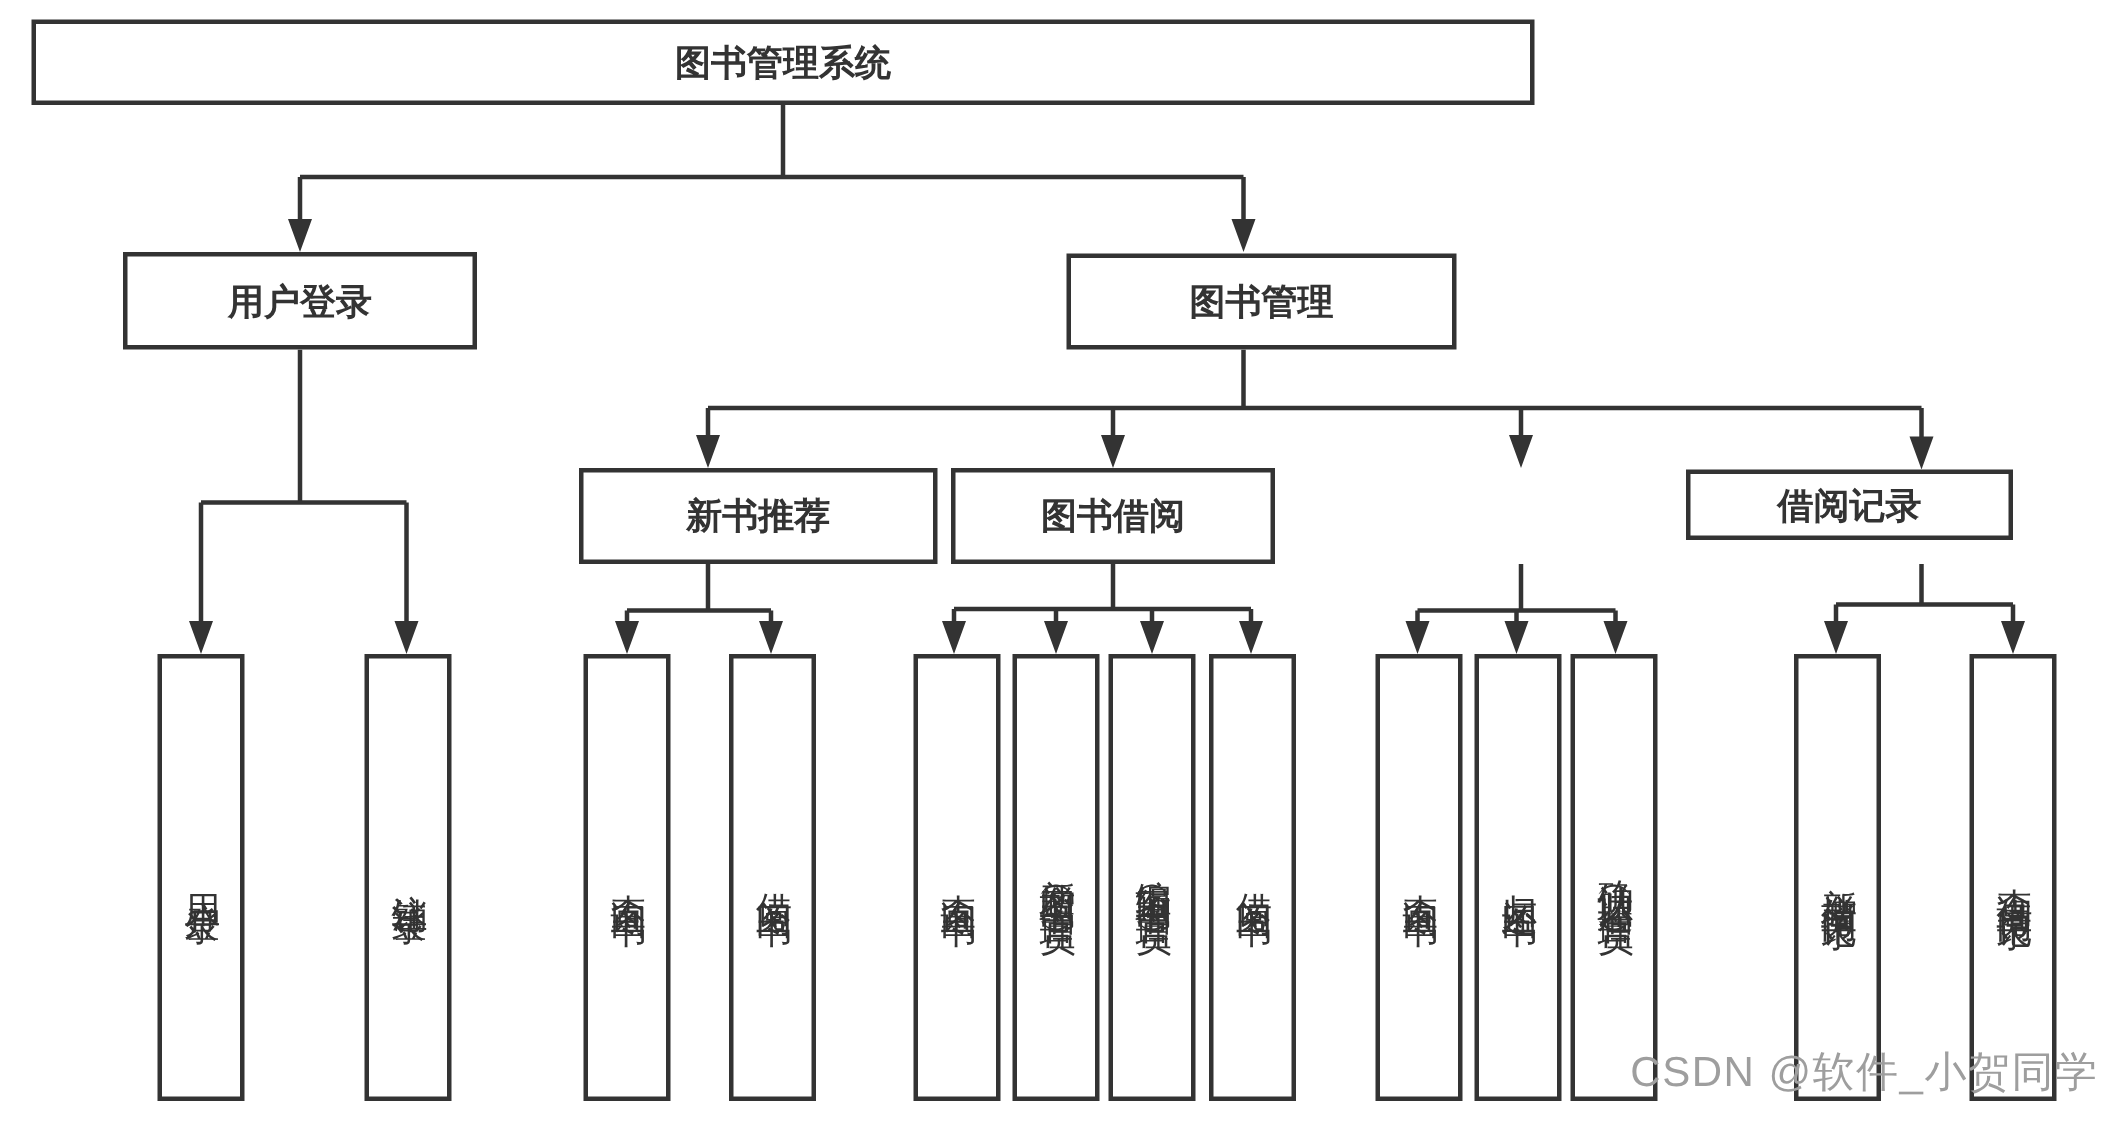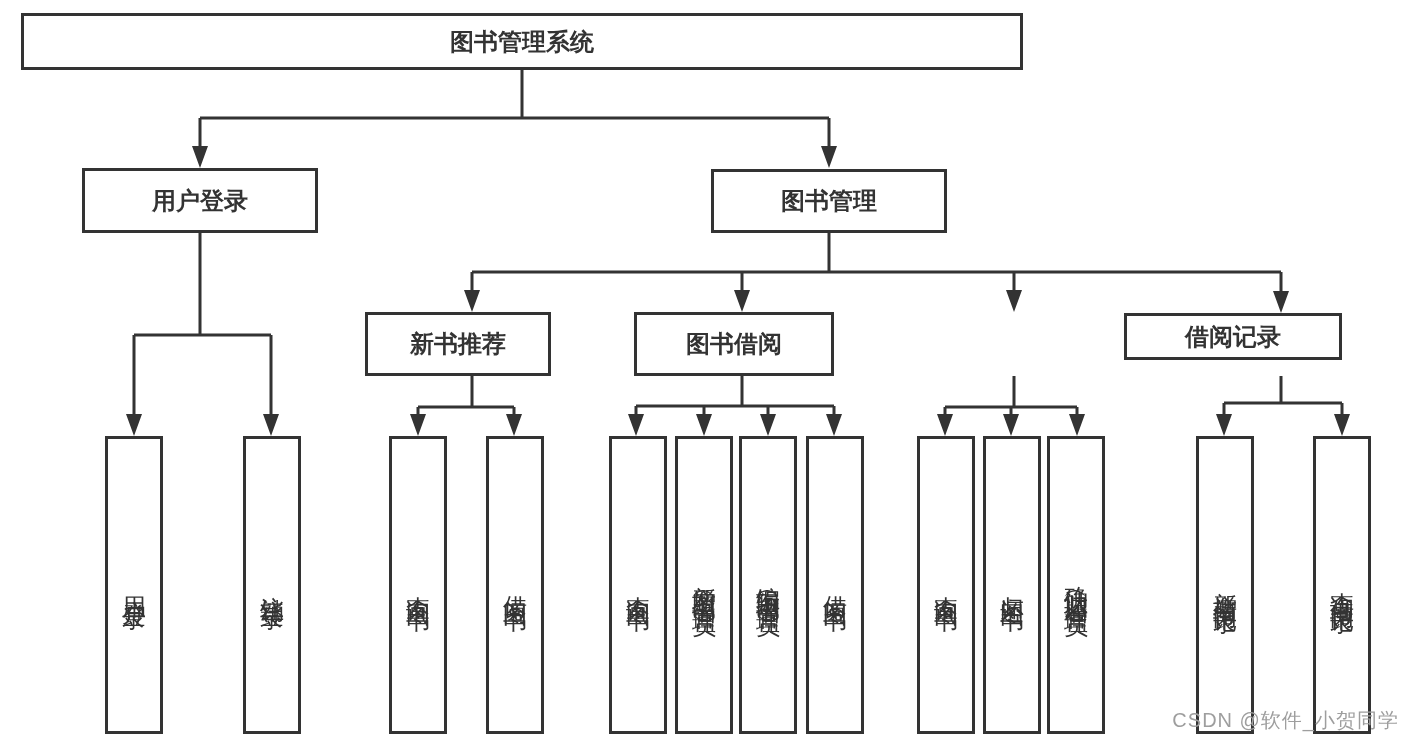--- a/index.html
+++ b/index.html
@@ -17,21 +17,21 @@
     width:58px;height:298px;top:436px;
     display:flex;align-items:center;justify-content:center;
   }
   .vtext{
     writing-mode:vertical-rl;text-orientation:mixed;
     font-size:24px;letter-spacing:4px;color:#333333;line-height:1;
   }
   #connectors{position:absolute;left:0;top:0;width:1405px;height:747px;}
   #watermark{
     position:absolute;right:6px;bottom:13px;
-    font-size:20px;color:#9e9e9e;letter-spacing:1px;
+    font-size:28px;color:#9e9e9e;letter-spacing:1px;
   }
 </style>
 </head>
 <body>
 
 <div id="stage">
 
   <svg id="connectors" viewBox="0 0 1405 747" xmlns="http://www.w3.org/2000/svg" aria-hidden="true">
     <path d="M522 69 V118 M200 118 H829 M200 118 V152 M829 118 V152
              M829 233 V272 M472 272 H1281 M472 272 V296 M742 272 V296 M1014 272 V296 M1281 272 V297
@@ -48,24 +48,24 @@
              M628 414 L644 414 L636 436 Z M696 414 L712 414 L704 436 Z
              M760 414 L776 414 L768 436 Z M826 414 L842 414 L834 436 Z
              M937 414 L953 414 L945 436 Z M1003 414 L1019 414 L1011 436 Z
              M1069 414 L1085 414 L1077 436 Z
              M1216 414 L1232 414 L1224 436 Z M1334 414 L1350 414 L1342 436 Z" fill="#333333" stroke="none"></path>
   </svg>
 
   <div class="node" style="left:21px;top:13px;width:1002px;height:57px">图书管理系统</div>
 
   <div class="node" style="left:82px;top:168px;width:236px;height:65px">用户登录</div>
-  <div class="node" style="left:711px;top:169px;width:236px;height:64px">图书管理</div>
+  <div class="node" style="left:711px;top:169px;width:260px;height:64px">图书管理</div>
 
-  <div class="node" style="left:365px;top:312px;width:186px;height:64px">新书推荐</div>
-  <div class="node" style="left:634px;top:312px;width:200px;height:64px">图书借阅</div>
+  <div class="node" style="left:386px;top:312px;width:239px;height:64px">新书推荐</div>
+  <div class="node" style="left:634px;top:312px;width:216px;height:64px">图书借阅</div>
   <div class="node" style="left:1124px;top:313px;width:218px;height:47px">借阅记录</div>
 
   <div class="leaf" style="left:105px">
     <span class="vtext">用户登录</span>
   </div>
   <div class="leaf" style="left:243px">
     <span class="vtext">注销登录</span>
   </div>
 
   <div class="leaf" style="left:389px">

